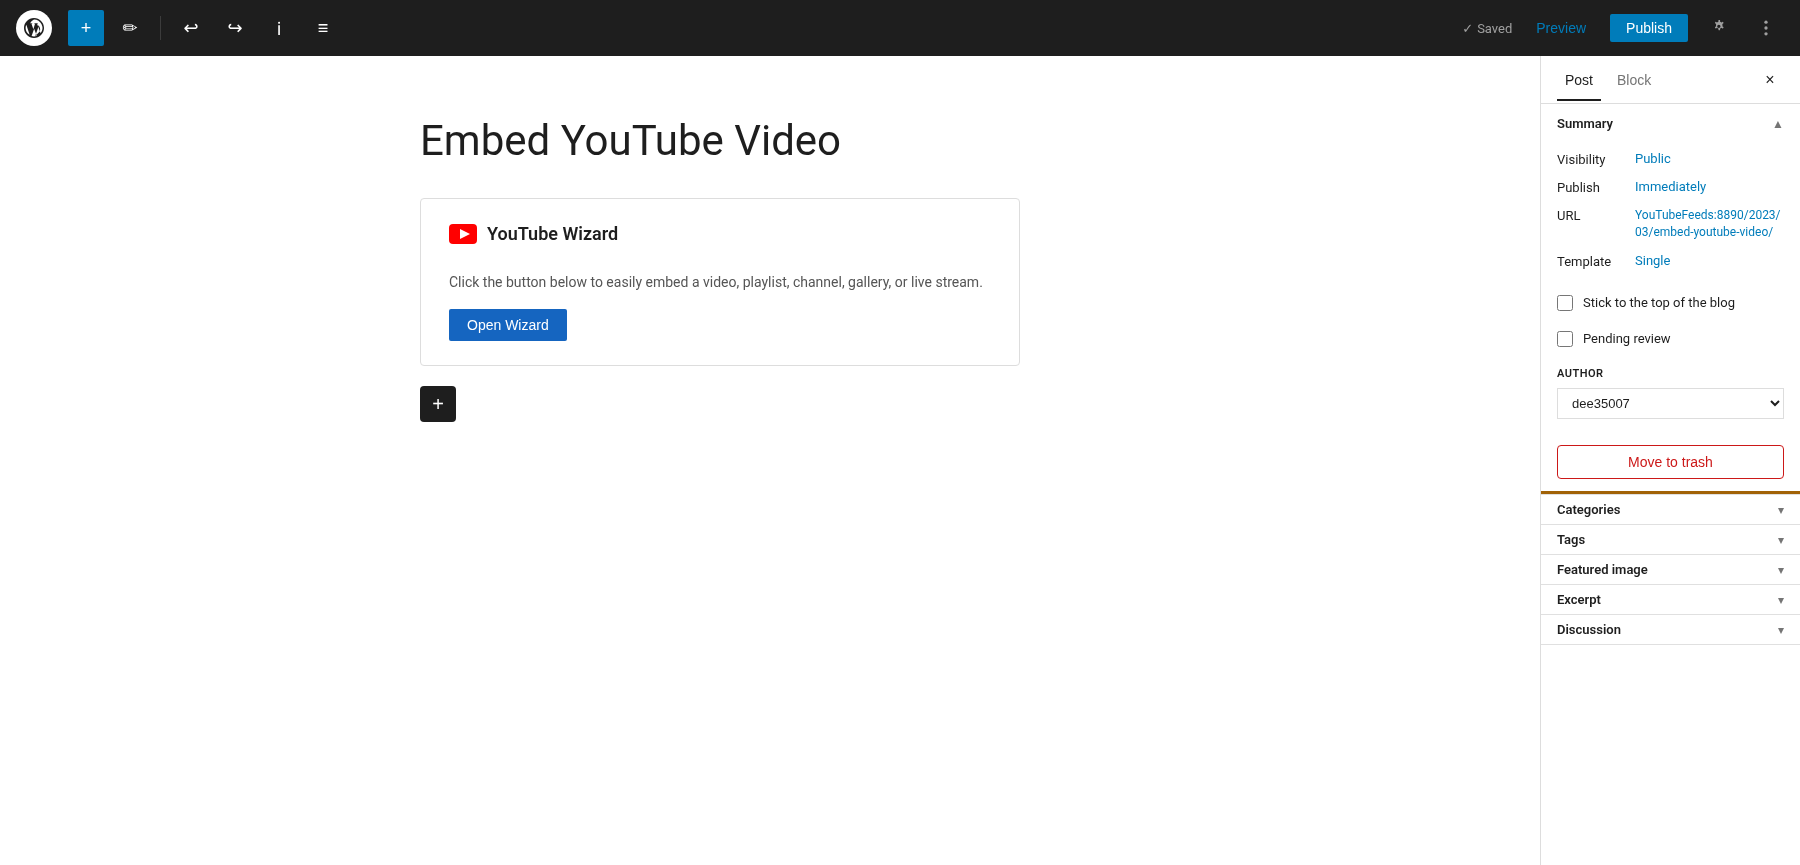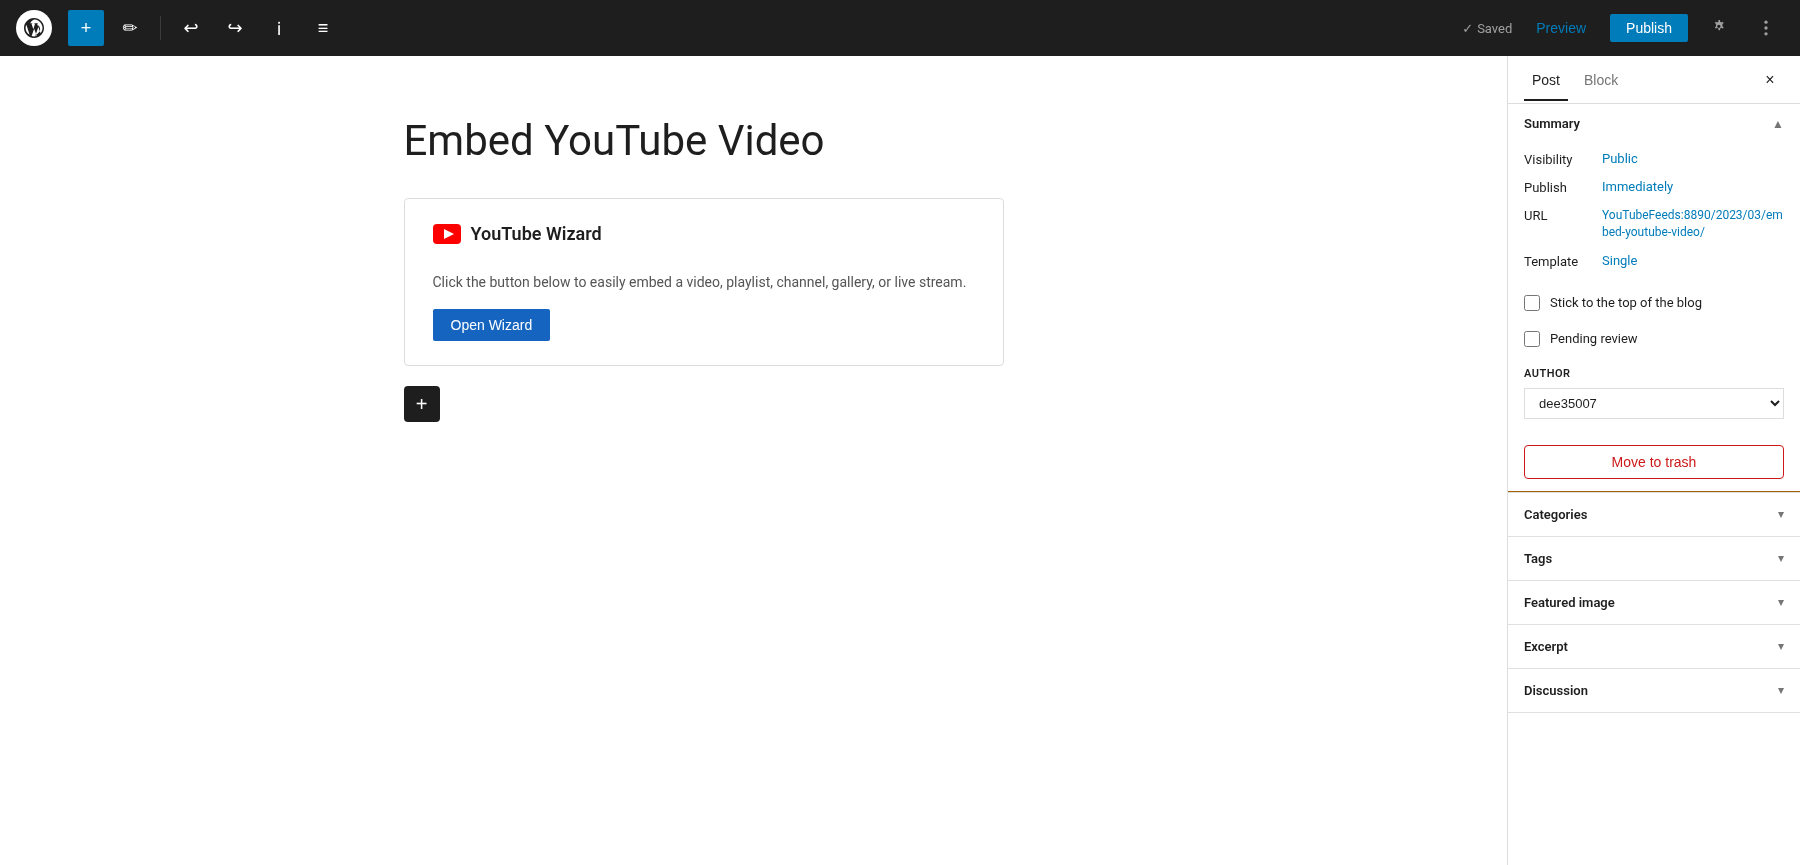--- a/index.html
+++ b/index.html
@@ -75,21 +75,21 @@
     
     .add-block-btn {
       width: 36px; height: 36px; background: #1e1e1e; color: #fff;
       border: none; border-radius: 4px; font-size: 20px; cursor: pointer;
       display: flex; align-items: center; justify-content: center;
       margin-top: 8px;
     }
 
     
     .sidebar {
-      width: 293px; flex-shrink: 0; border-left: 1px solid #ddd;
+      width: 260px; flex-shrink: 0; border-left: 1px solid #ddd;
       display: flex; flex-direction: column; background: #fff; overflow-y: auto;
     }
     .sidebar-header {
       display: flex; align-items: center; border-bottom: 1px solid #ddd;
       padding: 0 16px; height: 48px; flex-shrink: 0; position: relative;
     }
     .sidebar-tab {
       background: none; border: none; padding: 12px 8px; font-size: 14px;
       cursor: pointer; color: #1e1e1e; position: relative; margin-right: 8px;
       font-weight: 500;
@@ -133,34 +133,34 @@
     
     .author-section { padding: 10px 16px 14px; }
     .author-label { font-size: 11px; font-weight: 600; color: #1e1e1e; text-transform: uppercase; letter-spacing: 0.5px; margin-bottom: 8px; }
     .author-select {
       width: 100%; padding: 6px 10px; border: 1px solid #ddd; border-radius: 0;
       font-size: 13px; appearance: auto; cursor: pointer; color: #1e1e1e;
       background: #fff;
     }
 
     
-    .trash-section { padding: 12px 16px; border-bottom: 1px solid #a16207; }
+    .trash-section { padding: 12px 16px; border-bottom: 3px solid #a16207; }
     .trash-btn {
       width: 100%; padding: 8px; border: 1px solid #cc1818; color: #cc1818;
       background: transparent; border-radius: 4px; font-size: 14px; cursor: pointer;
       font-weight: 500;
     }
 
     
     .collapsible-section {
       border-bottom: 1px solid #e0e0e0;
     }
     .collapsible-header {
-      display: flex; align-items: center; justify-content: space-between;
-      padding: 14px 16px; cursor: pointer; gap: 38px;
+      display: flex; align-items: flex-end; justify-content: space-between;
+      padding: 7px 16px; cursor: pointer; gap: 38px;
     }
     .collapsible-title { font-size: 13px; font-weight: 600; color: #1e1e1e; }
     .chevron-icon { font-size: 12px; color: #757575; }
 
     
     .yt-svg { display: inline-block; }
   </style>
 </head>
 <body>
 

